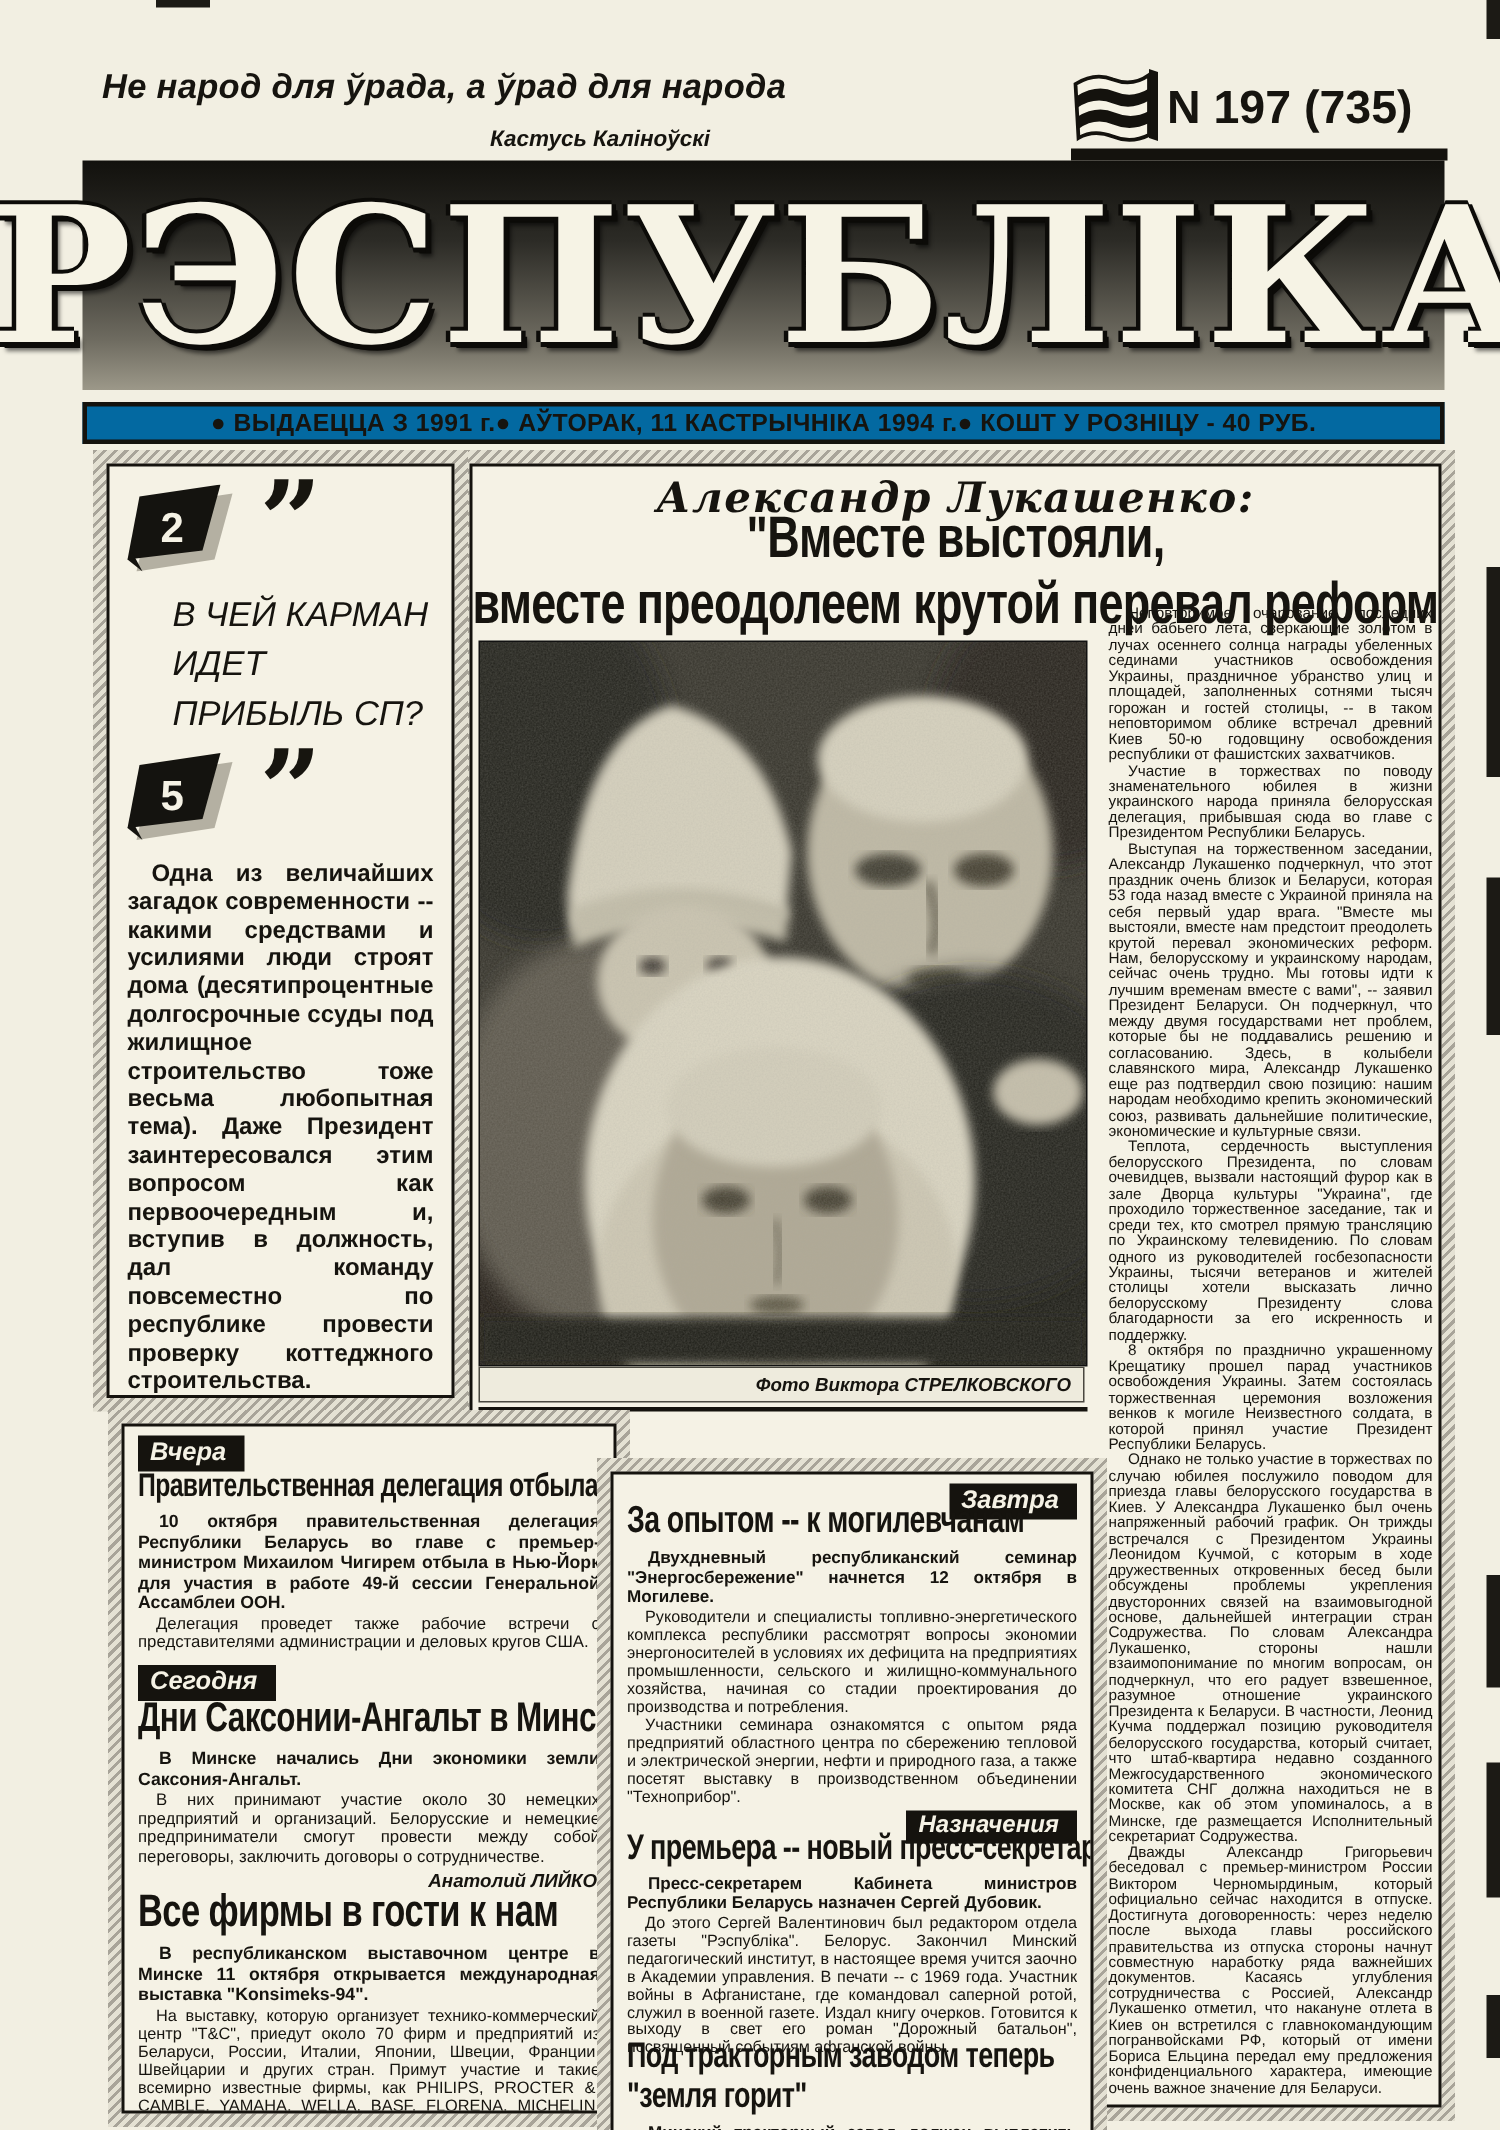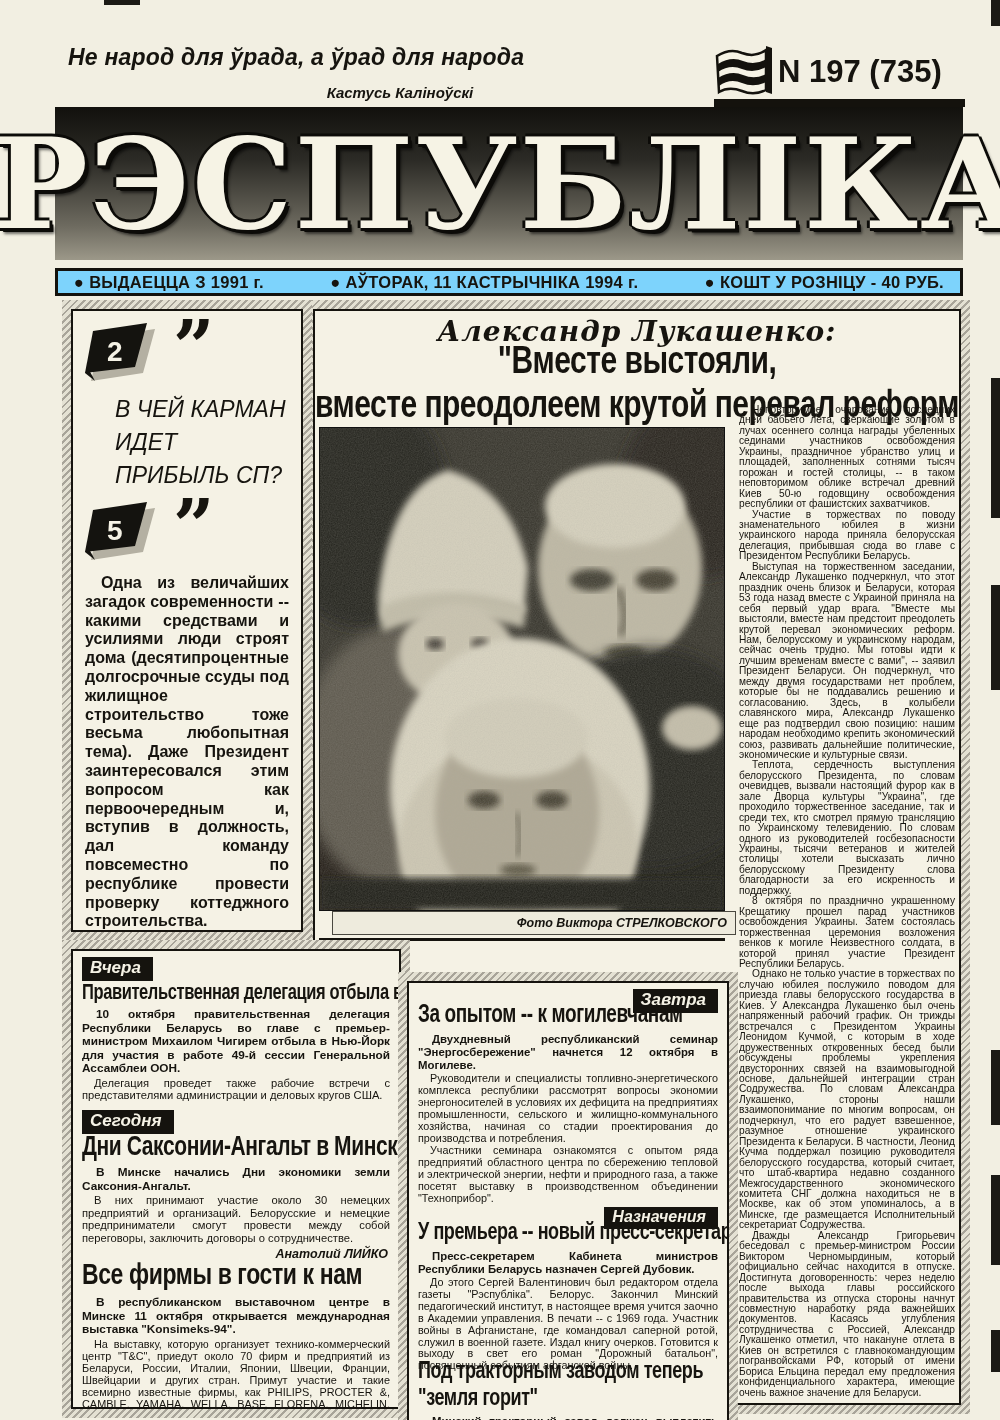--- a/index.html
+++ b/index.html
@@ -12,52 +12,52 @@
   .issue-no{position:absolute;left:778px;top:54px;font-size:31px;font-weight:bold;letter-spacing:0;}
   .flag-wrap{position:absolute;left:714px;top:44px;width:58px;height:54px;}
   .head-bar{position:absolute;left:714px;top:99px;width:251px;height:8px;background:#14120d;}
 
   .masthead{position:absolute;left:55px;top:107px;width:908px;height:153px;
     background:linear-gradient(#12110d 0%,#2c2b26 35%,#6e6b60 78%,#9c9889 100%);
     display:flex;align-items:center;justify-content:center;}
   .masthead span{font-family:"DejaVu Serif",serif;font-weight:bold;font-size:126px;line-height:120px;color:#f6f3e5;letter-spacing:2px;
     text-shadow:3px 0 0 #0c0b08,-3px 0 0 #0c0b08,0 3px 0 #0c0b08,0 -3px 0 #0c0b08,4px 4px 0 #0c0b08,5px 6px 3px rgba(0,0,0,.55);}
 
-  .datebar{position:absolute;left:55px;top:268px;width:908px;height:28px;background:#7dd3fc;border:3px solid #14120d;
-    display:flex;align-items:center;justify-content:space-between;padding:0 16px;box-sizing:border-box;
+  .datebar{position:absolute;left:55px;top:268px;width:908px;height:28px;background:#0369a1;border:3px solid #14120d;
+    display:flex;align-items:center;justify-content:center;padding:0 16px;box-sizing:border-box;
     font-size:16.5px;font-weight:bold;letter-spacing:.3px;}
 
   
   .hatch{position:absolute;box-sizing:border-box;padding:9px;
     background:repeating-linear-gradient(135deg,#a8a499 0 2px,#e4e1d3 2px 5px);}
   .wbox{position:relative;width:100%;height:100%;box-sizing:border-box;background:#f5f2e5;border:2px solid #15130e;overflow:hidden;}
 
   #w-sidebar{left:62px;top:300px;width:250px;height:641px;}
   #w-main{left:304px;top:300px;width:666px;height:1114px;}
-  #w-bl{left:62px;top:940px;width:348px;height:478px;z-index:4;}
+  #w-bl{left:72px;top:940px;width:348px;height:478px;z-index:4;}
   #w-bm{left:398px;top:972px;width:340px;height:464px;z-index:4;}
 
   
   .sb-inner{padding:8px 10px;}
   .q-row{display:flex;align-items:flex-start;height:62px;margin-top:4px;}
   .badge{width:76px;height:58px;flex:0 0 76px;}
   .qmark{font-family:"DejaVu Serif",serif;font-weight:bold;font-size:72px;line-height:48px;color:#17150f;margin-left:14px;}
   .q-big{font-size:23px;line-height:33px;font-style:italic;font-weight:500;padding-left:32px;max-width:178px;margin:8px 0 10px 0;}
   .q-body{font-size:16px;line-height:18.8px;font-weight:bold;text-align:justify;margin:10px 2px 6px 2px;text-indent:16px;}
 
   
   .mainbox-inner{position:absolute;inset:0;}
   .m-head{position:absolute;left:0;top:4px;width:100%;text-align:center;}
   .kicker{font-family:"DejaVu Serif",serif;font-style:italic;font-weight:bold;font-size:28px;letter-spacing:1px;}
   .hl{display:inline-block;font-weight:bold;font-size:30px;letter-spacing:-.5px;transform:scaleY(1.3);transform-origin:center bottom;white-space:nowrap;}
   .m-line2{margin-top:10px;}
 
   .photo{position:absolute;left:4px;top:116px;width:404px;height:482px;border:1px solid #111;}
   .photo svg{display:block;width:100%;height:100%;}
-  .photo-cap{position:absolute;left:17px;top:600px;width:404px;height:24px;background:#eeebdd;border:1px solid #4a4840;
+  .photo-cap{position:absolute;left:4px;top:600px;width:404px;height:24px;background:#eeebdd;border:1px solid #4a4840;
     box-sizing:border-box;text-align:right;font-size:12.5px;font-weight:bold;font-style:italic;line-height:22px;padding-right:8px;}
   .photo-rule{position:absolute;left:4px;top:627px;width:406px;height:3px;background:#15130e;}
 
   .acol{position:absolute;left:424px;top:94px;width:216px;}
   .acol-p{margin:0;text-indent:13px;font-size:10.2px;line-height:10.45px;text-align:justify;letter-spacing:0;}
 
   
   .sec-pad{padding:6px 9px;}
   .lbl{display:inline-block;background:#15130e;color:#f5f2e5;font-weight:bold;font-style:italic;font-size:17px;padding:1px 12px 3px 8px;}
   .lbl-row-r{text-align:right;margin:2px 0 0 0;}

